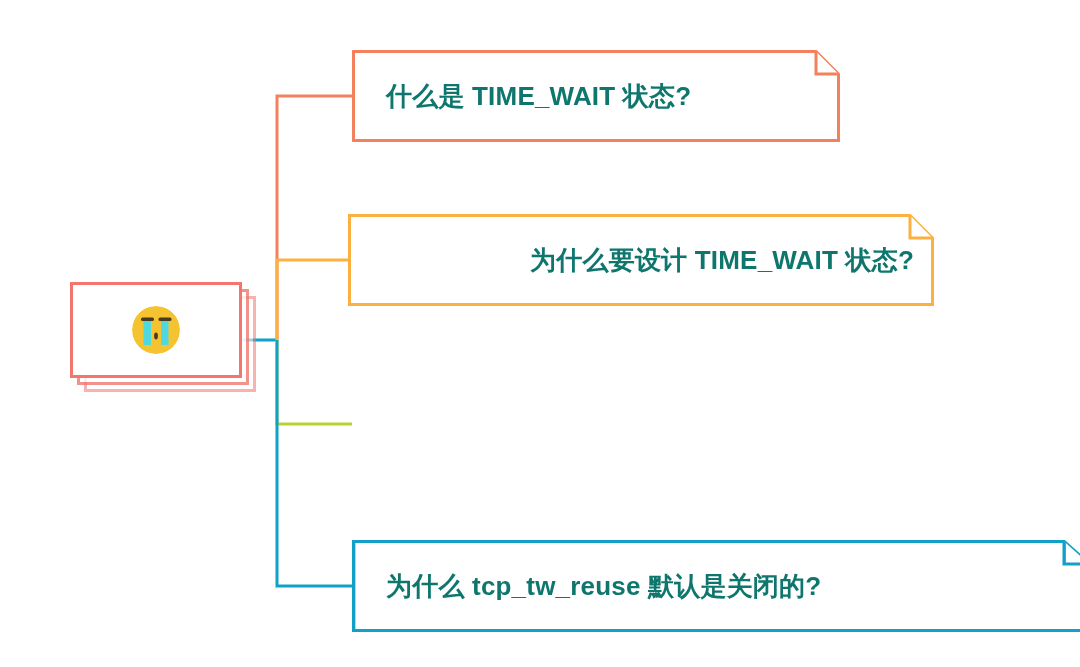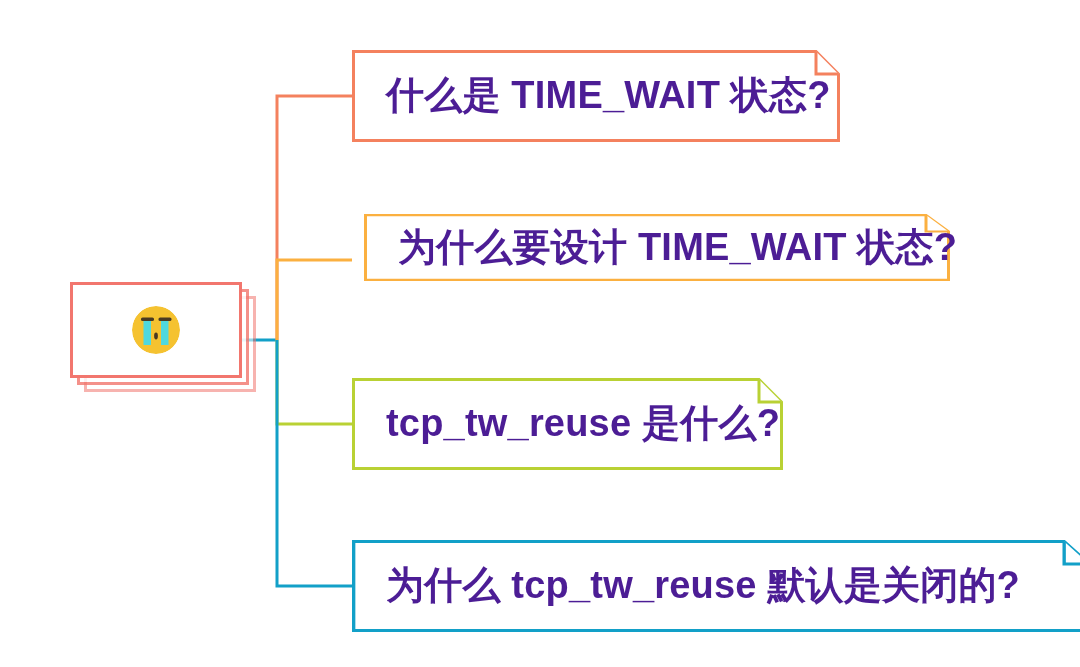--- a/index.html
+++ b/index.html
@@ -84,23 +84,23 @@
     top: 0;
     width: 100%;
     height: 100%;
     overflow: visible;
   }
   .topic .label {
     position: relative;
     z-index: 2;
     padding-left: 34px;
     padding-right: 20px;
-    font-size: 38px;
+    font-size: 26px;
     font-weight: bold;
-    color: #4c1d95;
+    color: #0f766e;
     letter-spacing: 0.2px;
     white-space: nowrap;
     line-height: 1.1;
   }
 </style>
 </head>
 <body>
 
 <div id="canvas">
 
@@ -141,35 +141,28 @@
   </div>
 
   <div class="topic" style="left:352px; top:50px; width:488px; height:92px;">
     <svg class="fold-svg" viewBox="0 0 488 92" preserveAspectRatio="none">
       <path d="M 1.5 1.5 L 464 1.5 L 486.5 24 L 486.5 90.5 L 1.5 90.5 Z" fill="#ffffff" stroke="#F4815E" stroke-width="3"></path>
       <path d="M 464 1.5 L 464 24 L 486.5 24" fill="#ffffff" stroke="#F4815E" stroke-width="3"></path>
     </svg>
     <span class="label">什么是 TIME_WAIT 状态?</span>
   </div>
 
-  <div class="topic" style="left:364px; top:214px; width:586px; height:67px;">
+  <div class="topic" style="left:348px; top:214px; width:586px; height:92px;justify-content:flex-end;">
     <svg class="fold-svg" viewBox="0 0 586 92" preserveAspectRatio="none">
       <path d="M 1.5 1.5 L 562 1.5 L 584.5 24 L 584.5 90.5 L 1.5 90.5 Z" fill="#ffffff" stroke="#FBB040" stroke-width="3"></path>
       <path d="M 562 1.5 L 562 24 L 584.5 24" fill="#ffffff" stroke="#FBB040" stroke-width="3"></path>
     </svg>
     <span class="label">为什么要设计 TIME_WAIT 状态?</span>
   </div>
 
-  <div class="topic" style="left:352px; top:378px; width:431px; height:92px;">
-    <svg class="fold-svg" viewBox="0 0 431 92" preserveAspectRatio="none">
-      <path d="M 1.5 1.5 L 407 1.5 L 429.5 24 L 429.5 90.5 L 1.5 90.5 Z" fill="#ffffff" stroke="#B9D134" stroke-width="3"></path>
-      <path d="M 407 1.5 L 407 24 L 429.5 24" fill="#ffffff" stroke="#B9D134" stroke-width="3"></path>
-    </svg>
-    <span class="label">tcp_tw_reuse 是什么?</span>
-  </div>
 
   <div class="topic" style="left:352px; top:540px; width:739px; height:92px;">
     <svg class="fold-svg" viewBox="0 0 661 92" preserveAspectRatio="none">
       <path d="M 1.5 1.5 L 637 1.5 L 659.5 24 L 659.5 90.5 L 1.5 90.5 Z" fill="#ffffff" stroke="#12A0C8" stroke-width="3"></path>
       <path d="M 637 1.5 L 637 24 L 659.5 24" fill="#ffffff" stroke="#12A0C8" stroke-width="3"></path>
     </svg>
     <span class="label">为什么 tcp_tw_reuse  默认是关闭的?</span>
   </div>
 
 </div>

